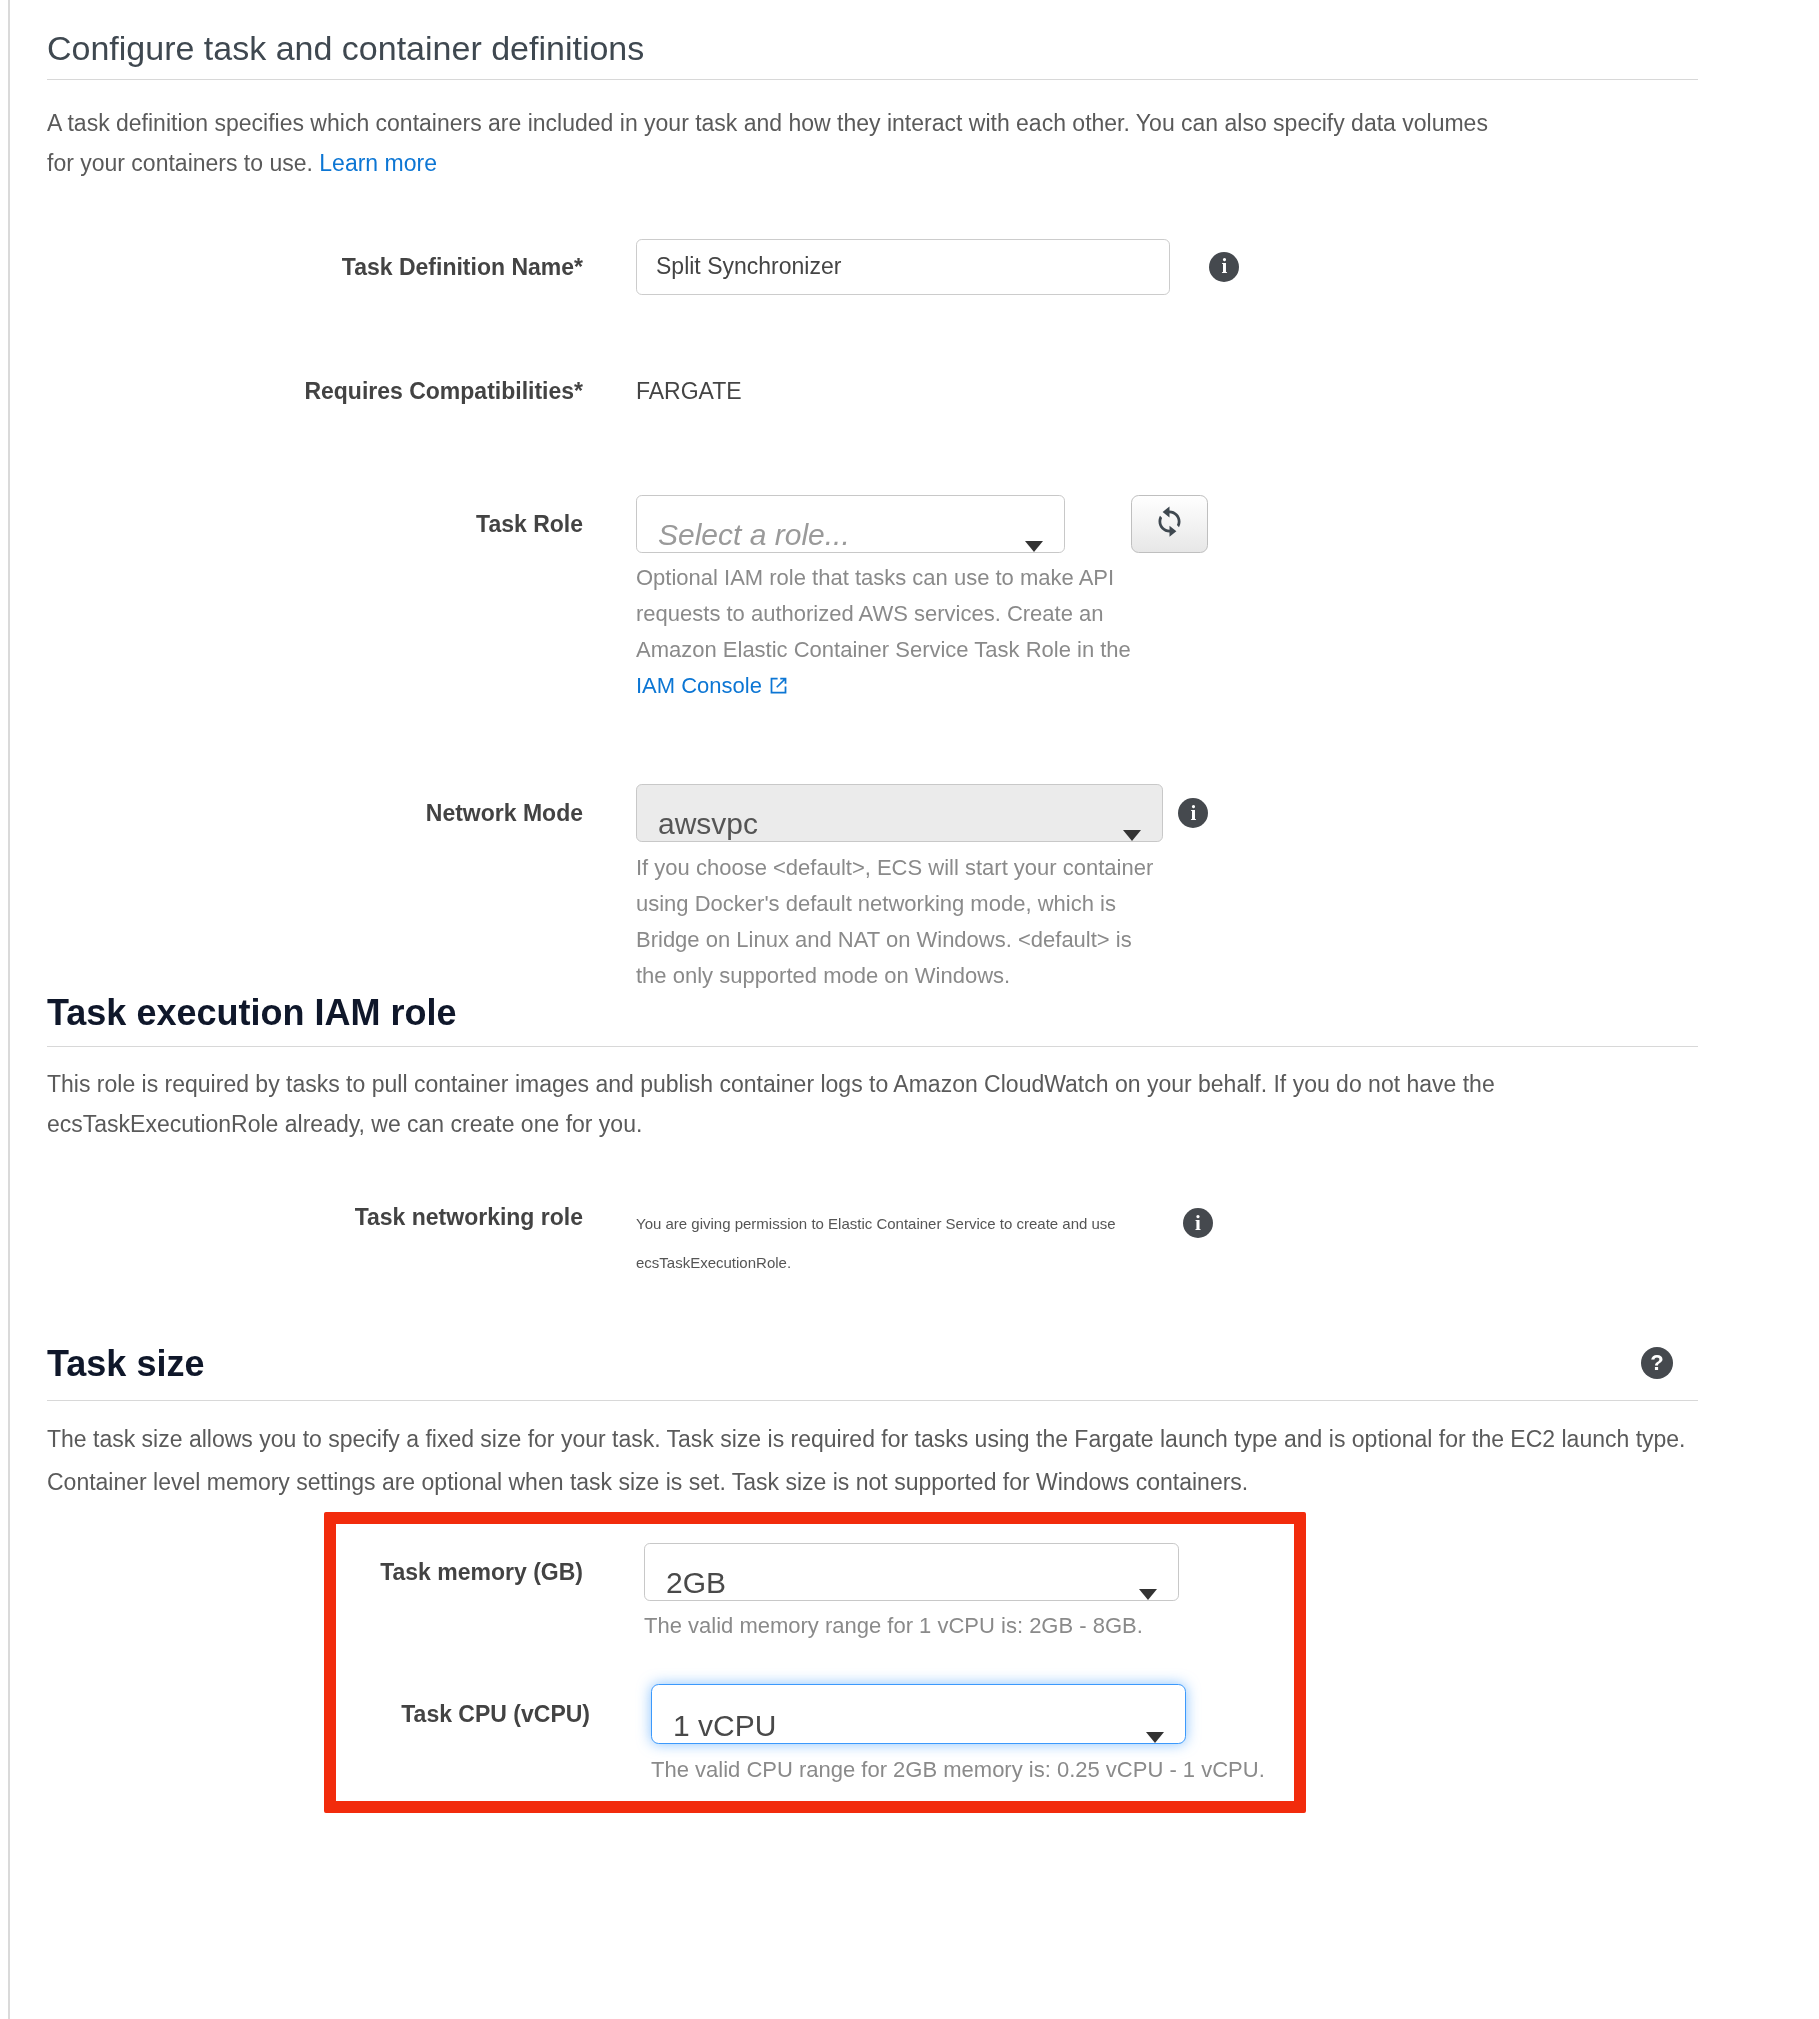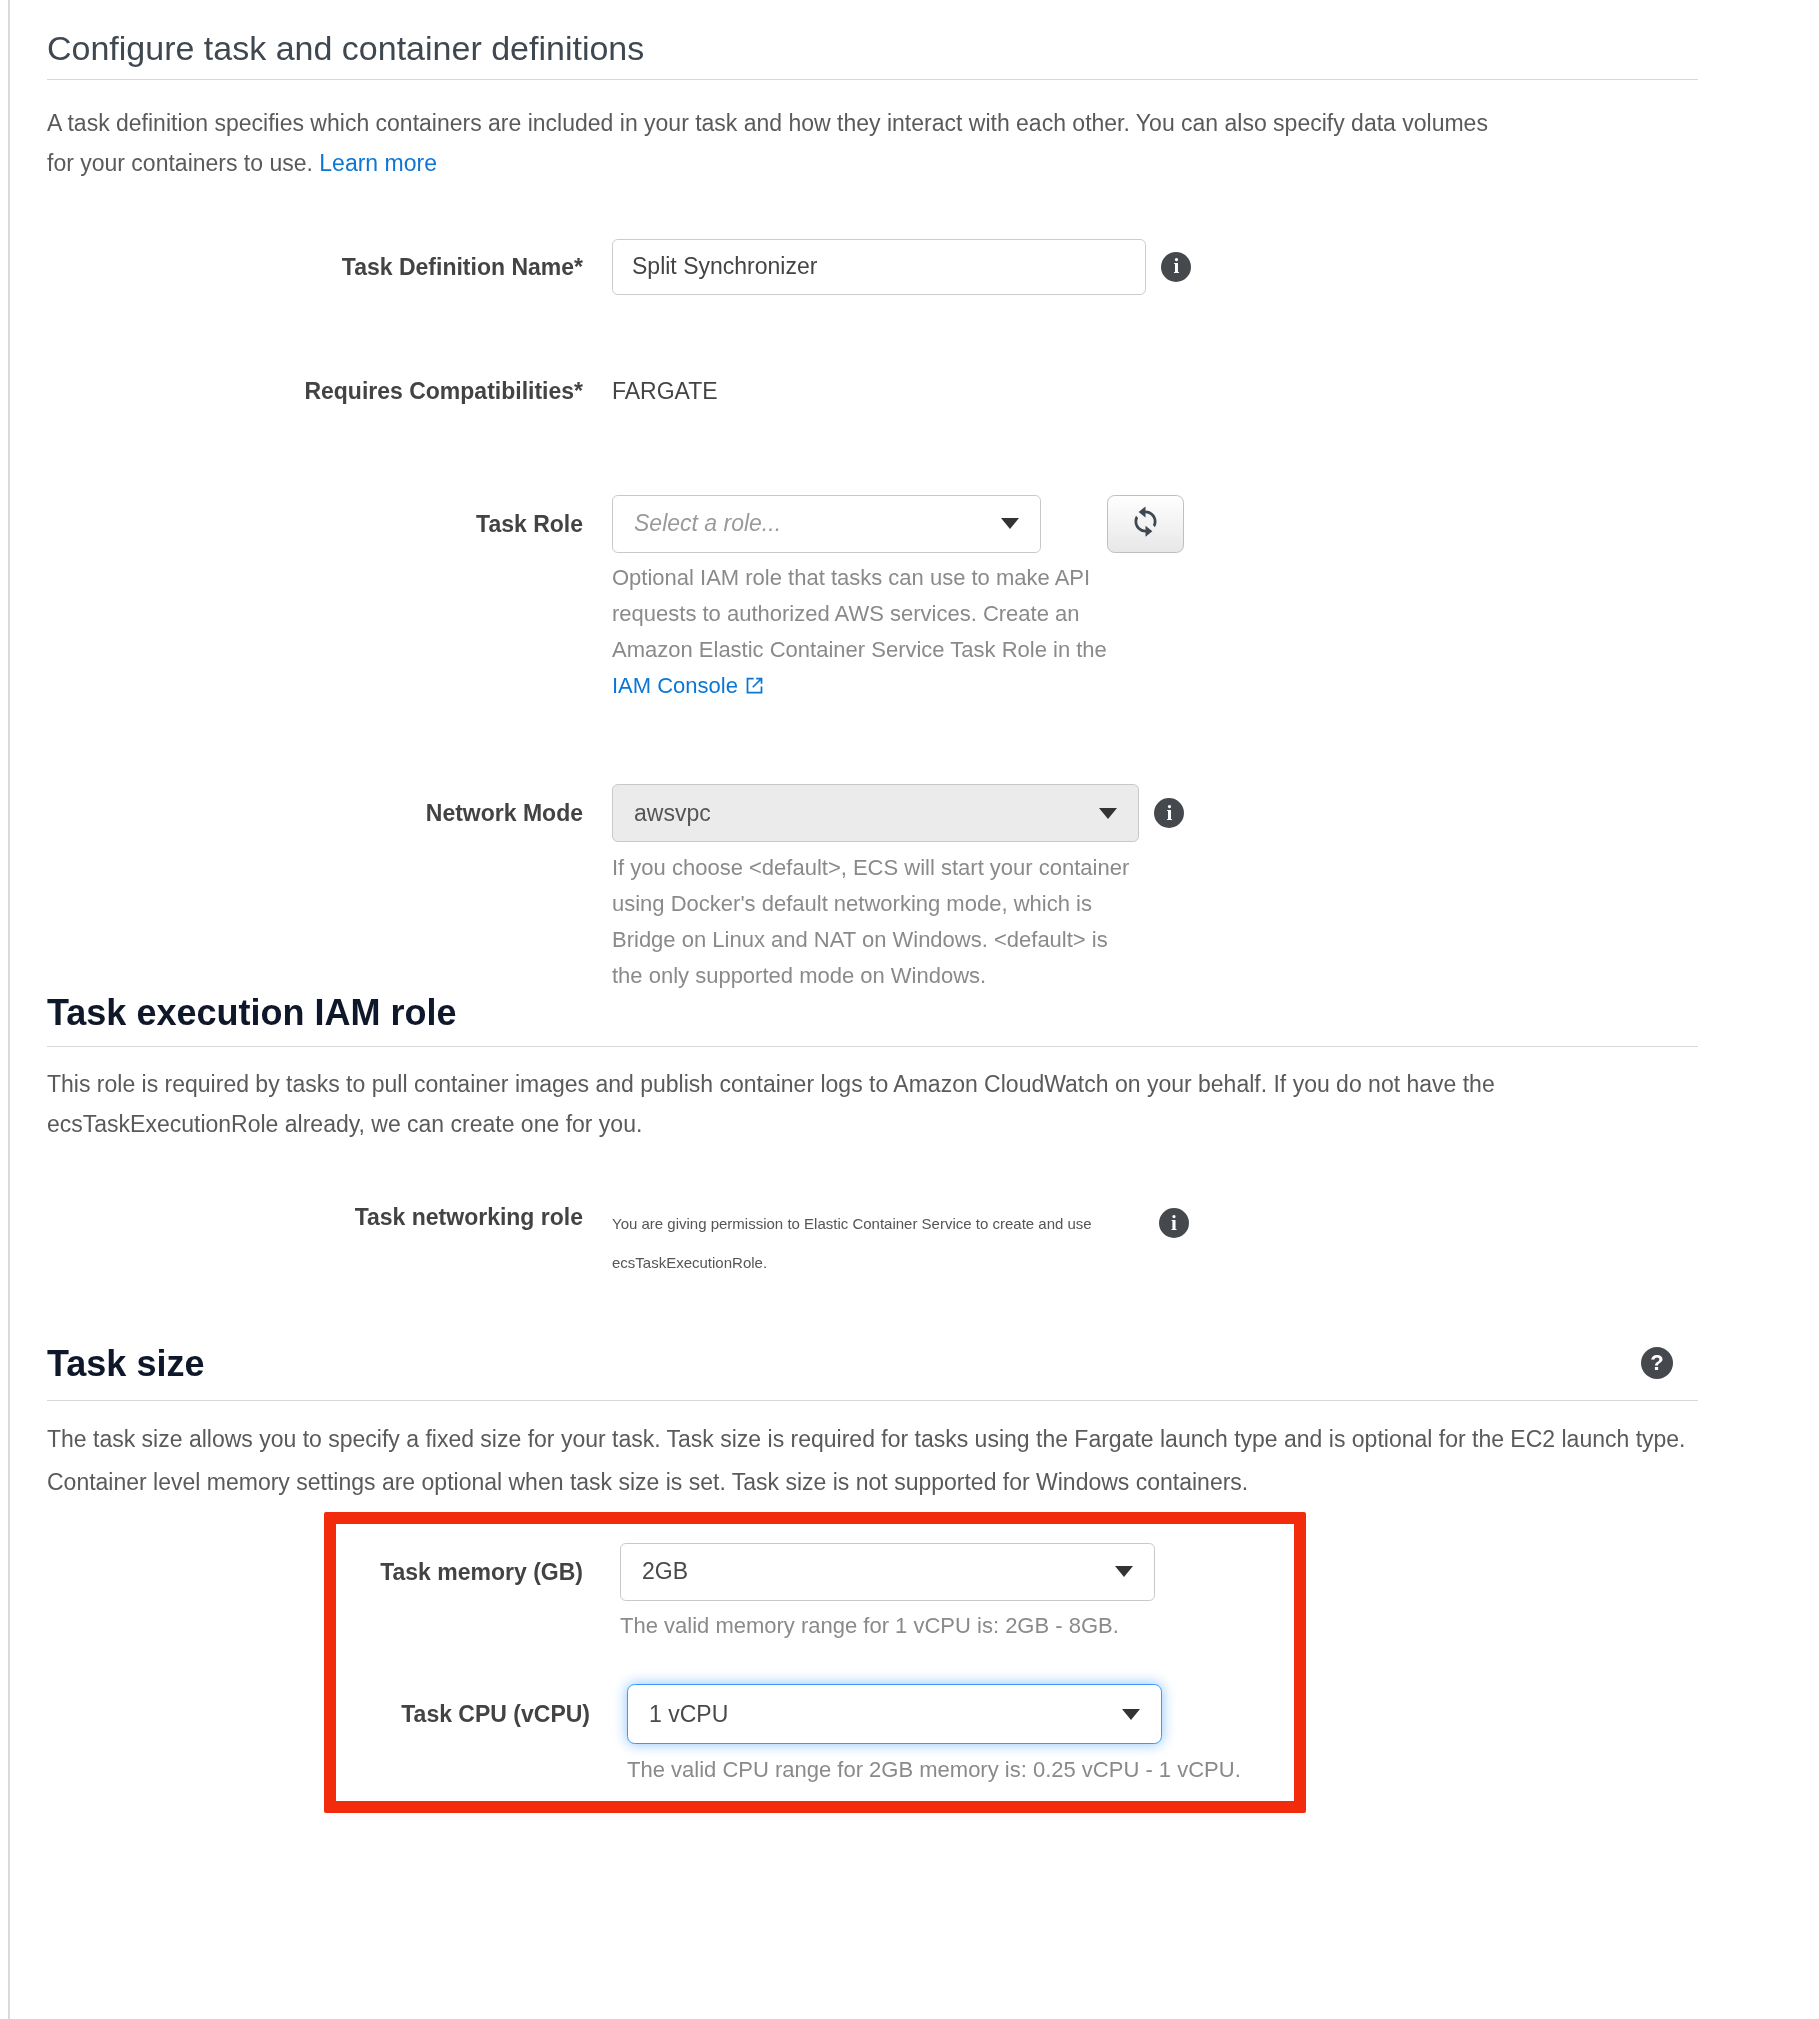--- a/index.html
+++ b/index.html
@@ -14,32 +14,32 @@
   .content { margin-left:47px; width:1651px; }
 
   h1.page-title { margin:29px 0 0; font-size:34px; font-weight:400; color:#3f4850; line-height:38px; }
   .rule { border:none; border-top:1.9px solid #d8d8d8; margin:11.5px 0 0; }
   h2.section-title { margin:0; font-size:36px; font-weight:700; color:#0f172a; line-height:37px; }
 
   p.desc { margin:23px 0 0; font-size:23px; line-height:40px; color:#5a5a5a; }
   p.desc.intro { max-width:1441px; }
   a.link { color:#0c76d4; text-decoration:none; cursor:pointer; }
 
-  .row { display:flex; align-items:flex-start; }
+  .row { display:flex; align-items:flex-start;gap:24px; }
   .lbl { width:536px; text-align:right; font-size:23px; font-weight:bold; color:#434343; flex:none; }
   .lbl.v60 { line-height:58px; }
   .ctl-col { margin-left:29px; }
 
   .text-input {
     width:534px; height:56px; border:1.9px solid #cccccc; border-radius:5.8px;
     padding:0 19px; font-size:23px; color:#444; font-family:inherit; background:#fff; outline:none;
   }
   .sel {
     height:58px; border:1.9px solid #c8c8c8; border-radius:5.8px; background:#fff;
-    display:flex; align-items:center; padding:0 21px; font-size:23px; color:#494949; cursor:pointer;
+    display:flex; align-items:flex-end; padding:0 21px; font-size:30px; color:#494949; cursor:pointer;
   }
   .sel .caret { width:0; height:0; border-left:9.6px solid transparent; border-right:9.6px solid transparent;
     border-top:11.5px solid #333; margin-left:auto; flex:none; }
   .sel.placeholder { color:#9a9a9a; font-style:italic; }
   .sel.disabled { background:#ebebeb; color:#555; }
   .sel.focused { border:1.9px solid #3b99fc; border-radius:7.7px; box-shadow:0 0 13.4px rgba(59,153,252,.6); height:60px; }
 
   .w447 { width:429px; } .w549 { width:527px; } .w557 { width:535px; }
 
   .info-i, .q-i {

